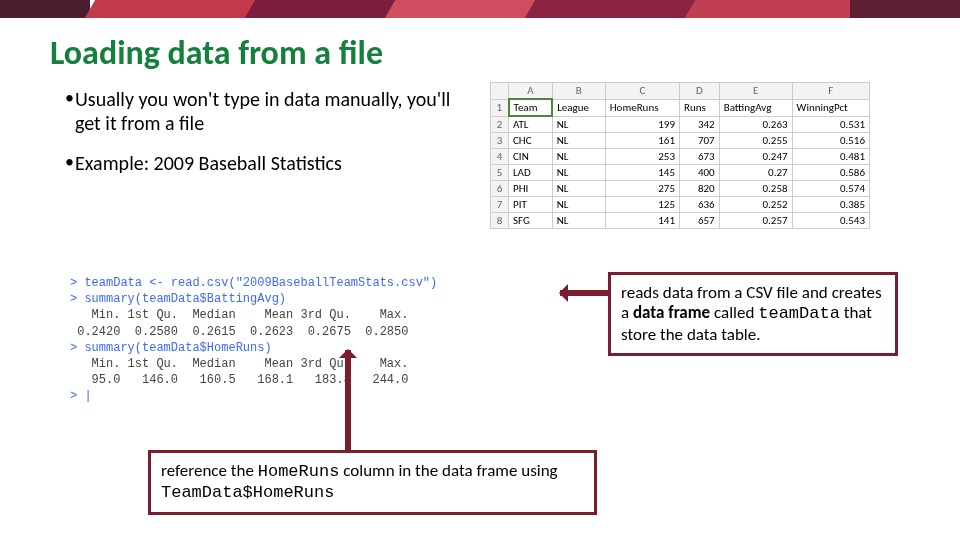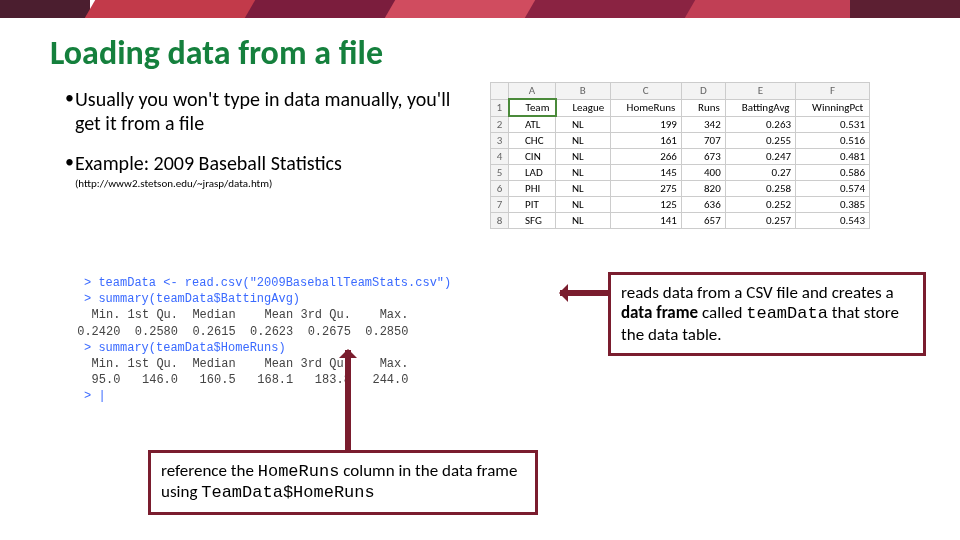--- a/index.html
+++ b/index.html
@@ -46,46 +46,46 @@
     font-family: Calibri, Arial, sans-serif;
   }
   .spreadsheet th, .spreadsheet td {
     border: 1px solid #ccc;
     padding: 1px 4px;
     height: 15px;
     text-align: right;
   }
   .spreadsheet th { background: #f3f3f3; text-align: center; font-weight: normal; color: #666; }
   .spreadsheet td.lh { background: #f3f3f3; text-align: center; color: #666; width: 18px; }
-  .spreadsheet td.txt { text-align: left; padding-left: 16px; }
+  .spreadsheet td.txt { text-align: left; }
   .spreadsheet tr.sel td.a { border: 2px solid #4a8a3a; text-align: left; }
 
   .rcon {
     position: absolute;
     left: 70px; top: 275px;
     width: 505px;
     font-family: "Courier New", monospace;
     font-size: 12px;
     line-height: 1.35;
     color: #444;
   }
-  .rcon .prompt { color: #3a6aff; margin-left: 14px; }
+  .rcon .prompt { color: #3a6aff; }
   .rcon .row { white-space: pre; }
 
   .callout {
     position: absolute;
     border: 3px solid #7a1d2e;
     background: #fff;
     padding: 8px 10px;
     font-size: 17px;
     line-height: 1.2;
   }
   .callout .code { font-family: "Courier New", monospace; }
-  .c-right { left: 608px; top: 272px; width: 318px; }
-  .c-bottom { left: 148px; top: 450px; width: 390px; }
+  .c-right { left: 608px; top: 272px; width: 290px; }
+  .c-bottom { left: 148px; top: 450px; width: 449px; }
 
   .arrow-h {
     position: absolute;
     height: 6px;
     background: #7a1d2e;
   }
   .arrow-h::before {
     content: "";
     position: absolute;
     left: -10px; top: -6px;
@@ -125,21 +125,20 @@
 
 <div class="content">
   <div class="bullet">
     <div class="dot">•</div>
     <div class="txt">Usually you won't type in data manually, you'll get it from a file</div>
   </div>
   <div class="bullet">
     <div class="dot">•</div>
     <div class="txt">
       <span>Example: 2009 Baseball Statistics</span>
-      <div class="subnote">(http://www2.stetson.edu/~jrasp/data.htm)</div>
     </div>
   </div>
 </div>
 
 <table class="spreadsheet">
   <tbody>
       <tr>
     <th></th>
     <th>A</th>
         <th>B</th>
@@ -172,21 +171,21 @@
         <td class="txt">NL</td>
         <td>161</td>
         <td>707</td>
         <td>0.255</td>
         <td>0.516</td>
       </tr>
   <tr>
         <td class="lh">4</td>
         <td class="txt">CIN</td>
         <td class="txt">NL</td>
-        <td>266</td>
+        <td>253</td>
         <td>673</td>
         <td>0.247</td>
         <td>0.481</td>
       </tr>
   <tr>
         <td class="lh">5</td>
         <td class="txt">LAD</td>
         <td class="txt">NL</td>
         <td>145</td>
         <td>400</td>

